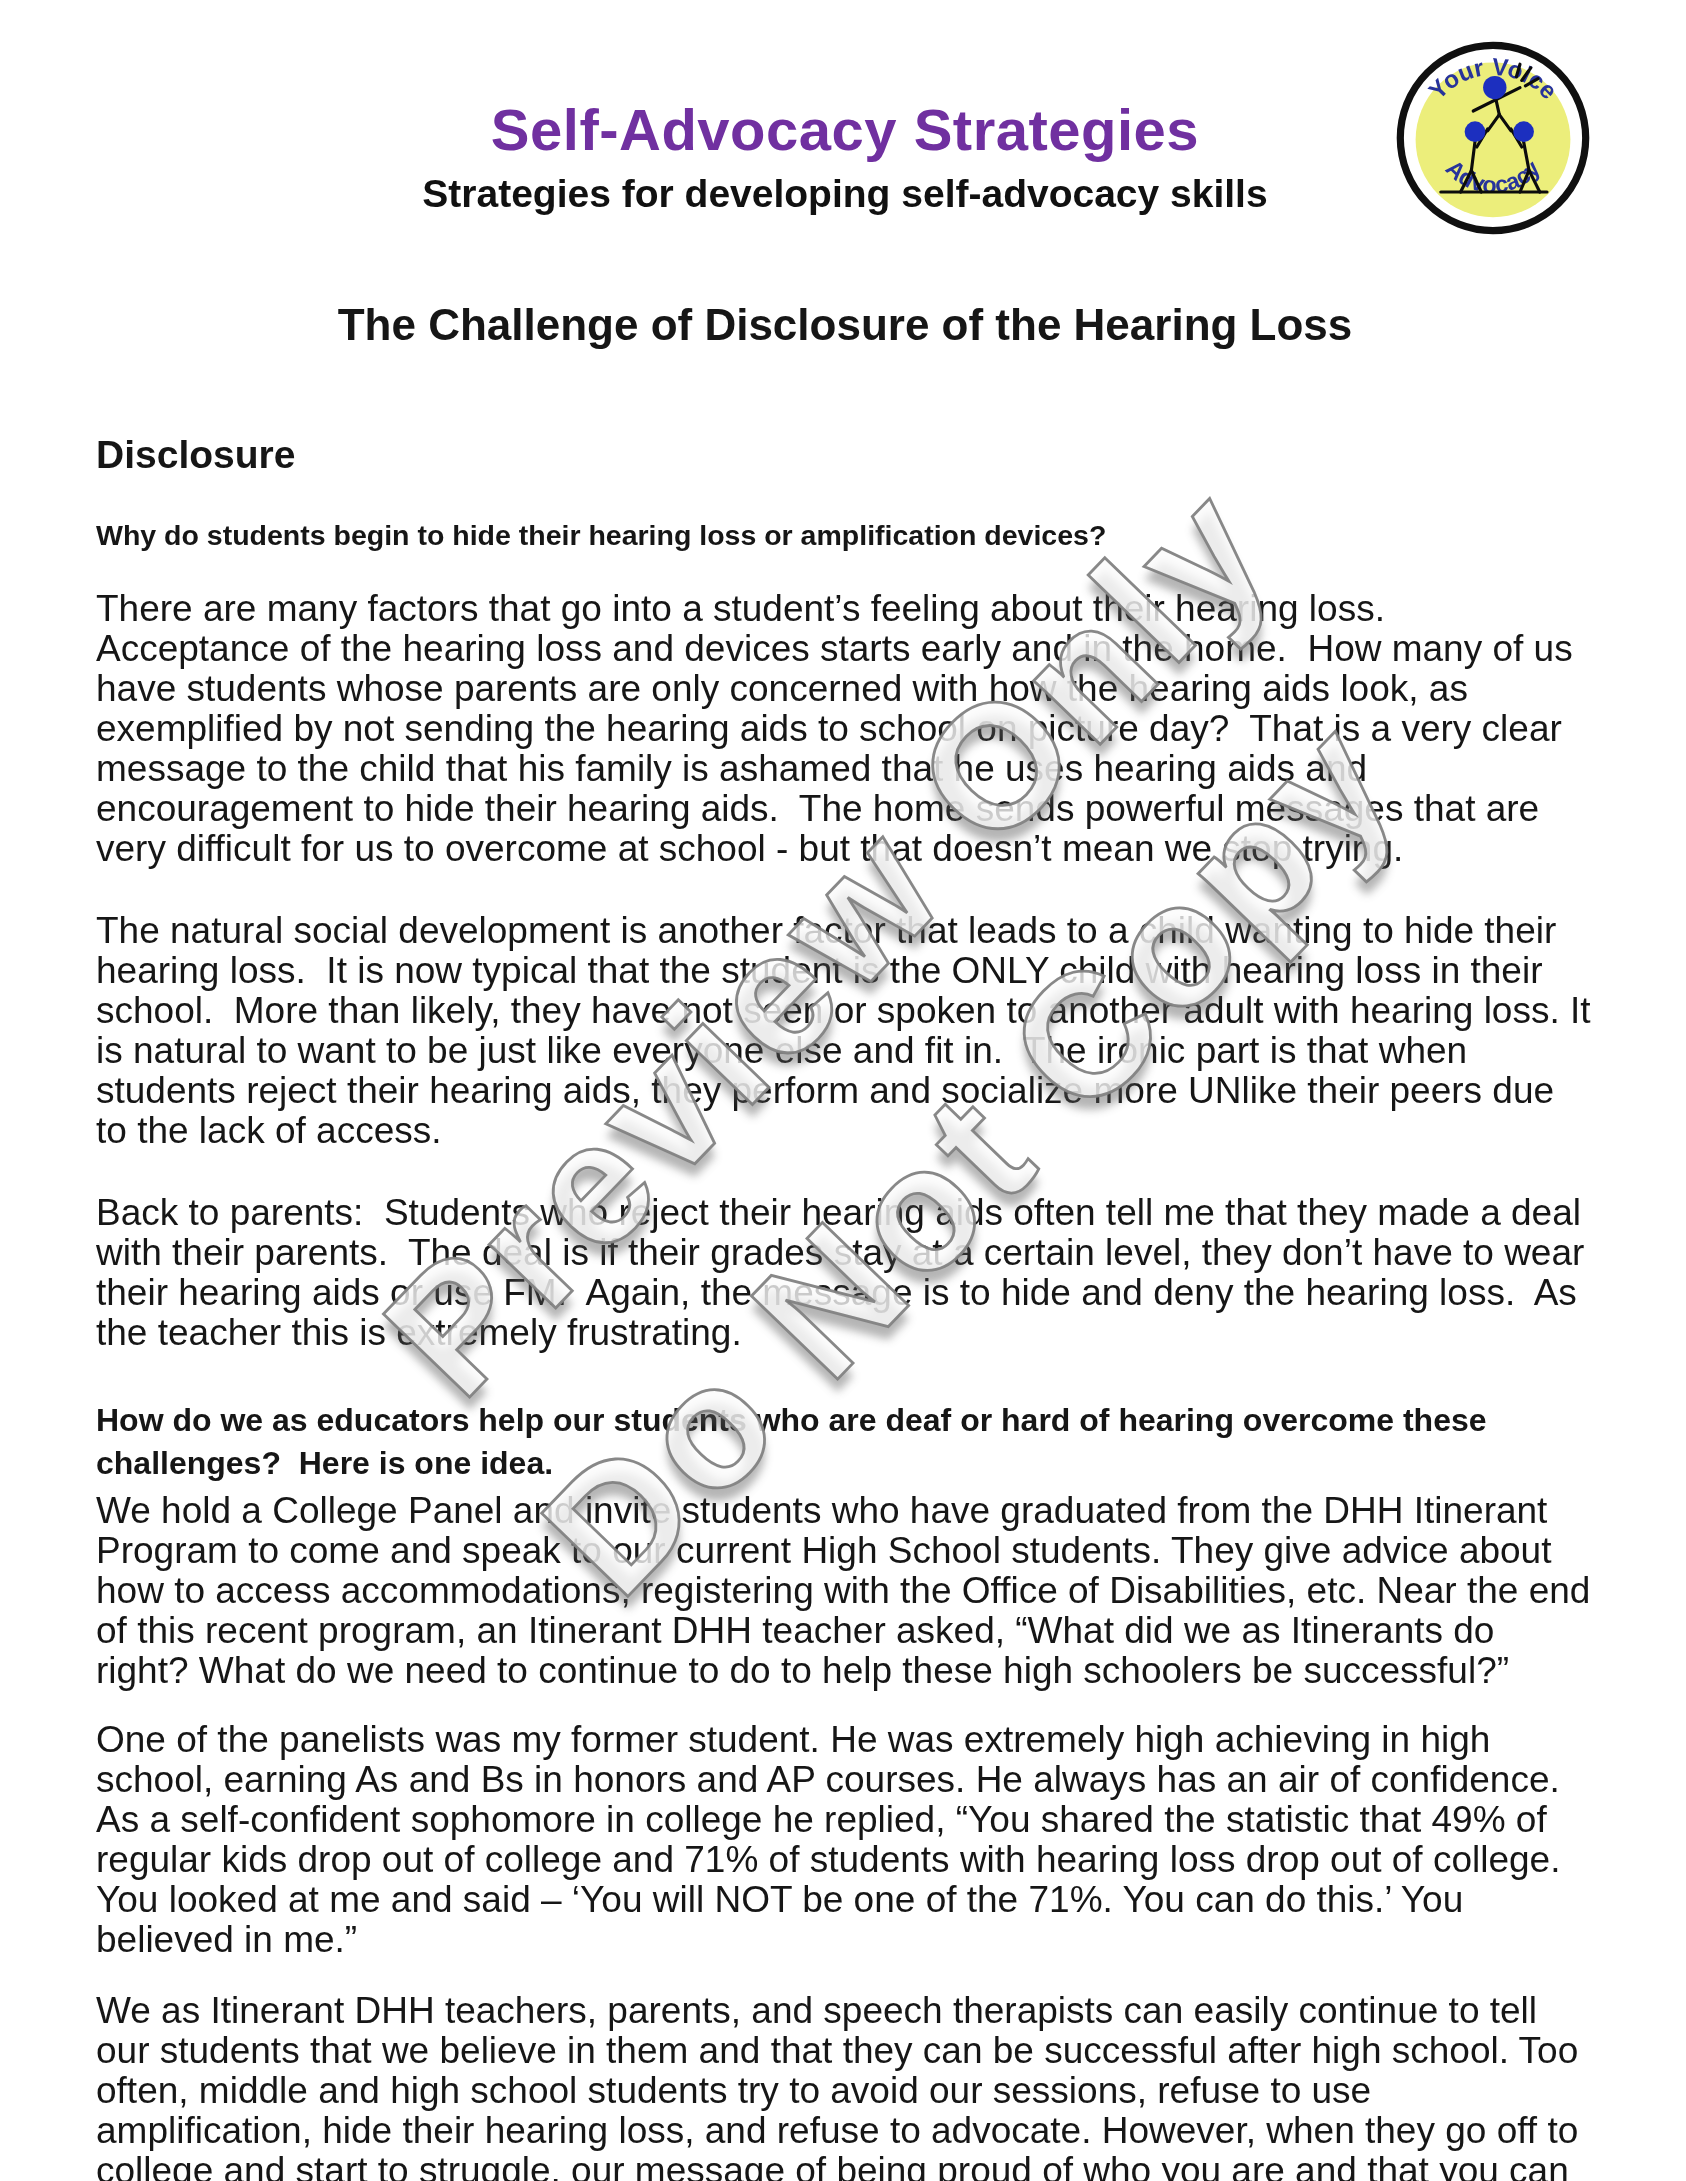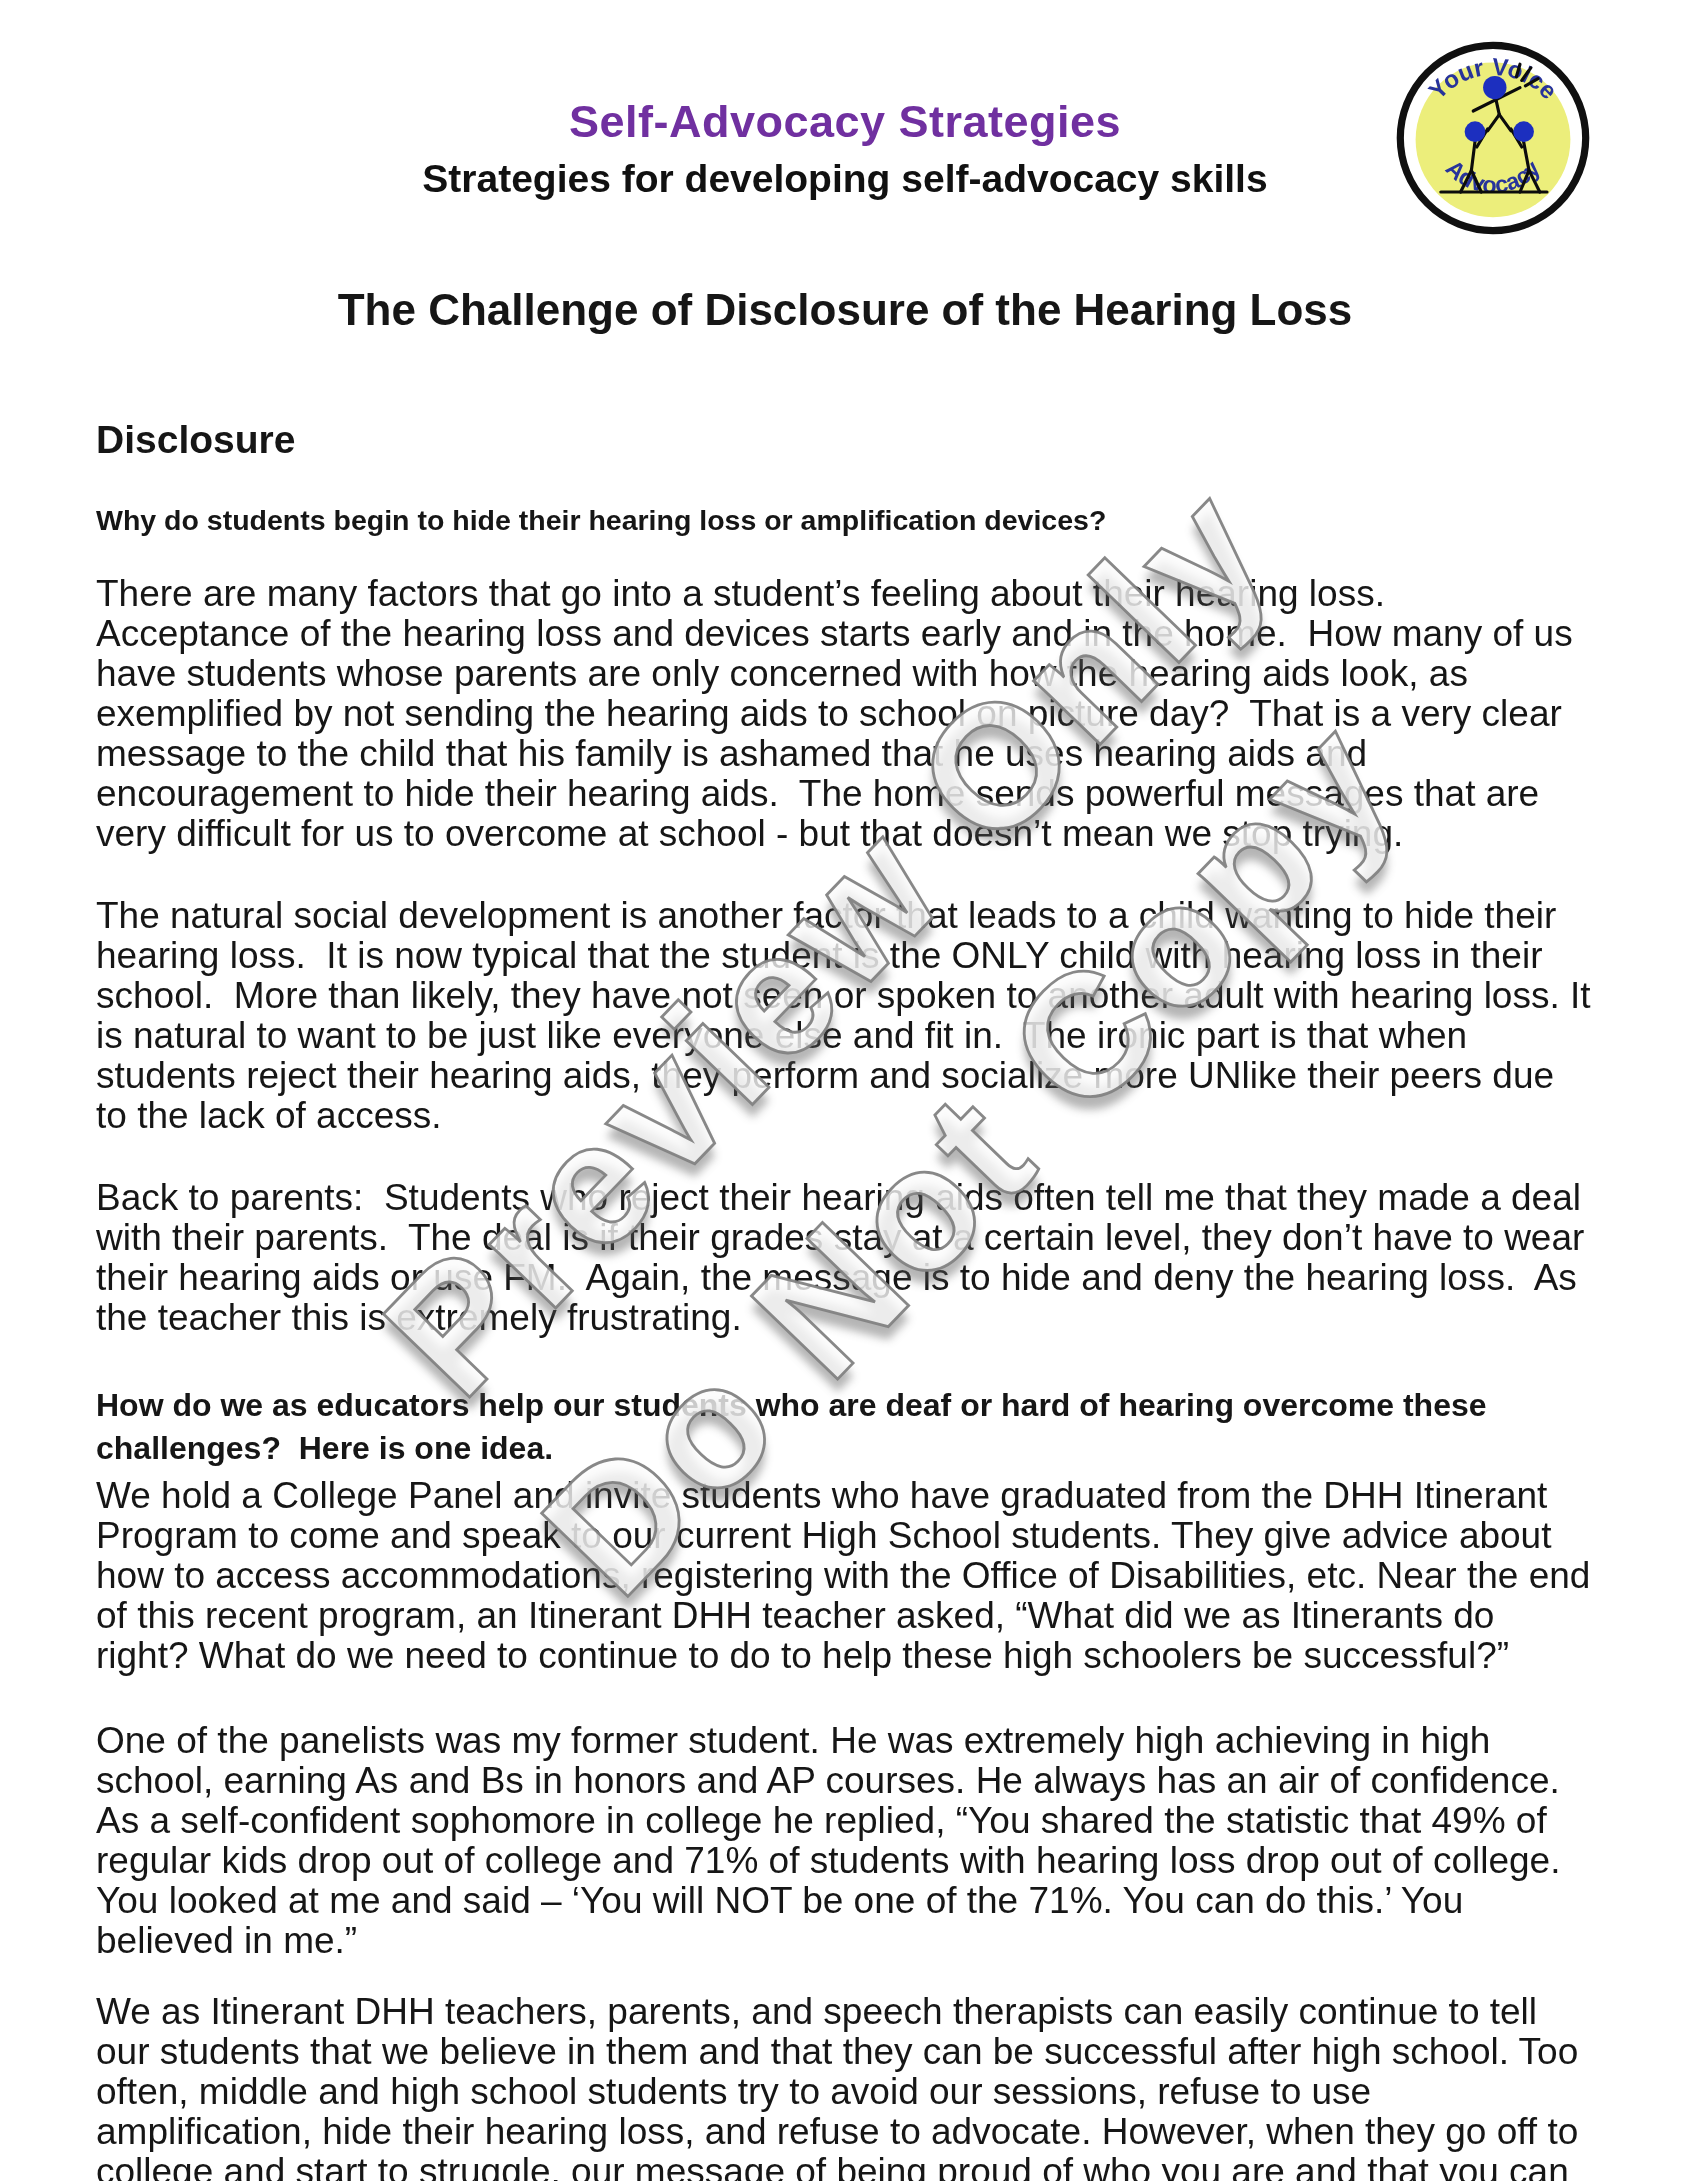--- a/index.html
+++ b/index.html
@@ -12,21 +12,21 @@
     color:#161616;
     margin:0 auto;
   }
   .content{
     position:absolute;
     left:96px; right:92px; top:0;
   }
   .doc-title{
     margin:96px 0 0 0;
     text-align:center;
-    font-size:45px;
+    font-size:58px;
     font-weight:bold;
     color:#7030a0;
     letter-spacing:0.5px;
   }
   .doc-subtitle{
     margin:9.2px 0 0 0;
     text-align:center;
     font-size:39px;
     font-weight:bold;
     color:#111;
@@ -49,21 +49,21 @@
     white-space:pre-wrap;
   }
   .para{
     margin:42px 0 0 0;
     font-size:37px;
     line-height:40px;
     white-space:pre-wrap;
   }
   .para.first{ margin-top:37px; }
   .para.tight{ margin-top:5.5px; }
-  .para.mt30{ margin-top:45px; }
+  .para.mt30{ margin-top:29px; }
   .para.mt34{ margin-top:31px; }
   .sub-heading{
     margin:46px 0 0 0;
     font-size:32px;
     font-weight:bold;
     line-height:43px;
     white-space:pre-wrap;
   }
   .footer{
     margin:16.5px 0 0 -13px;

